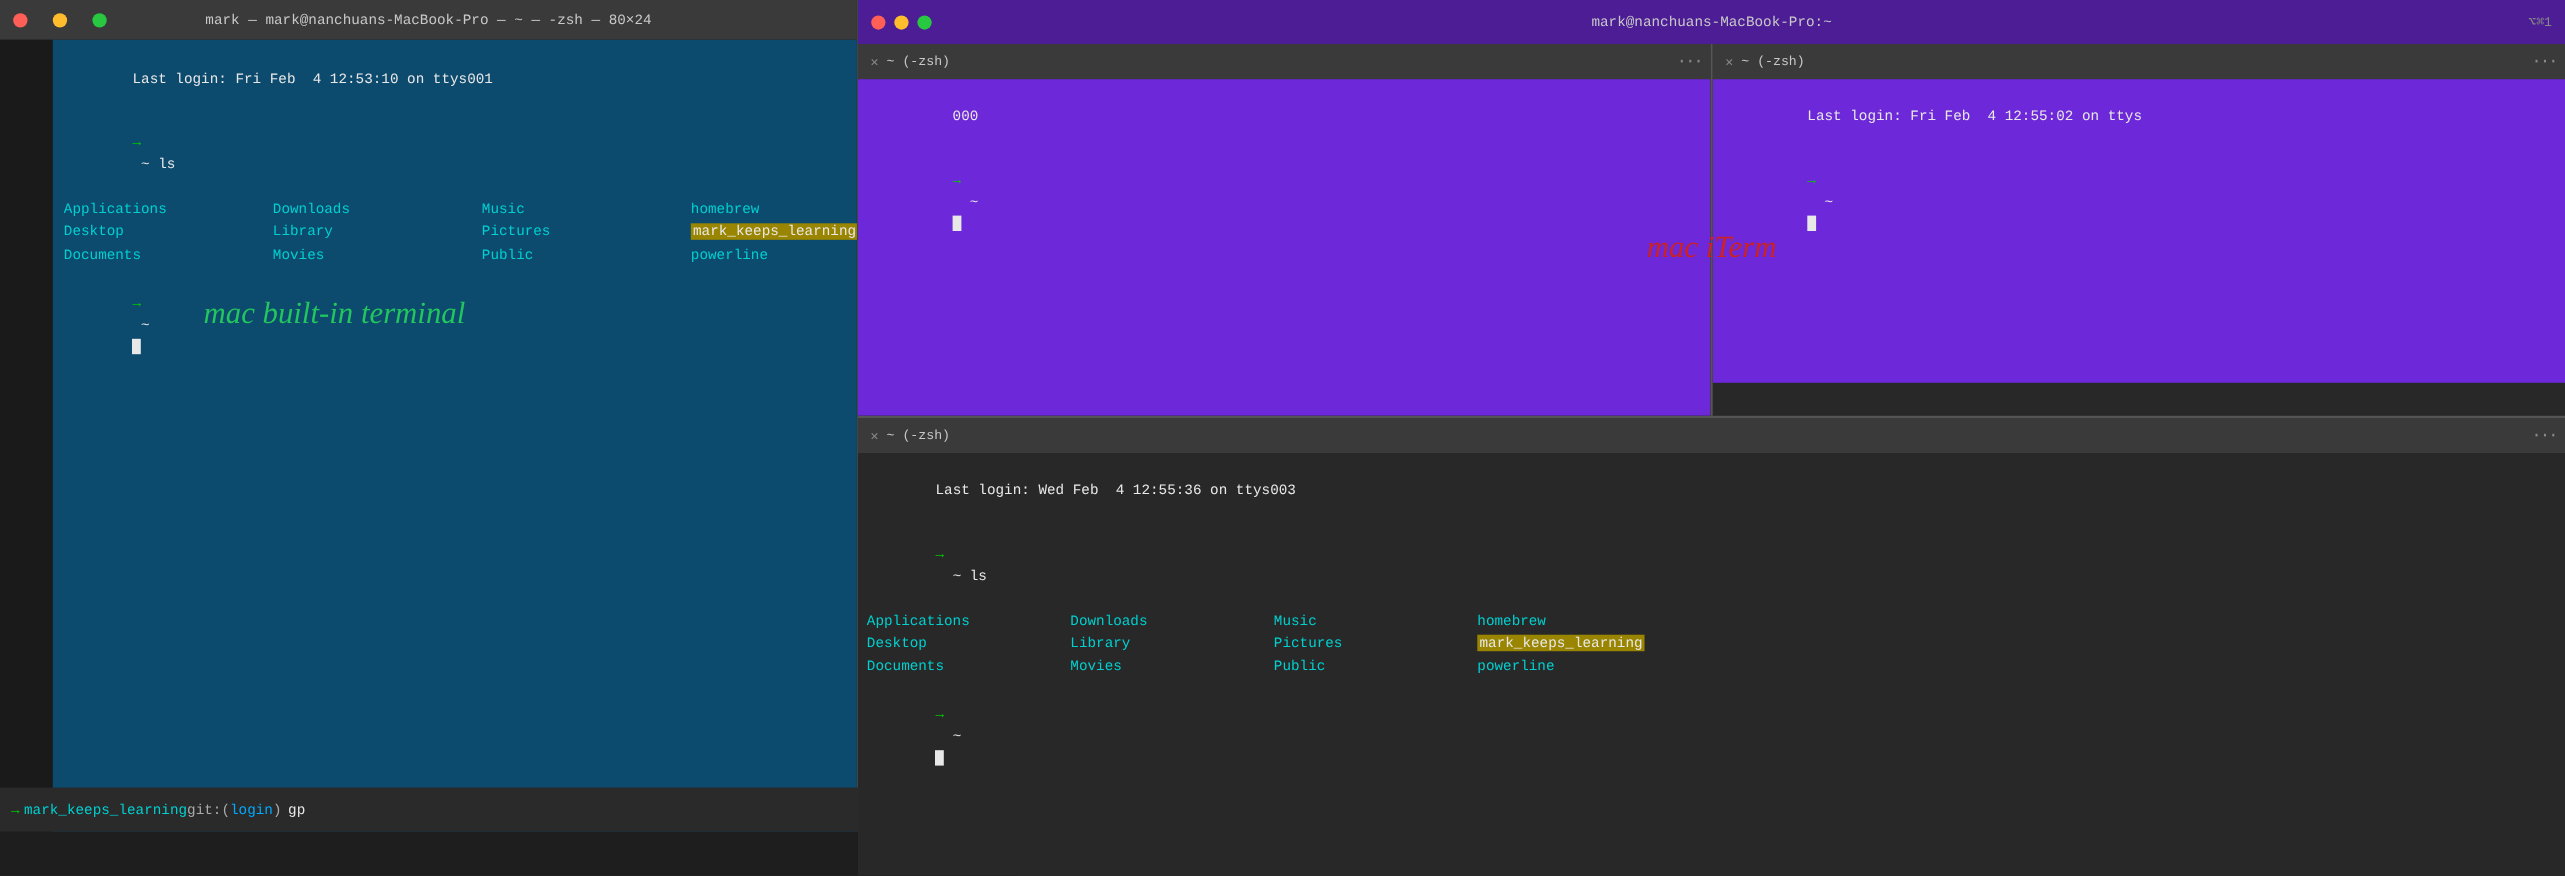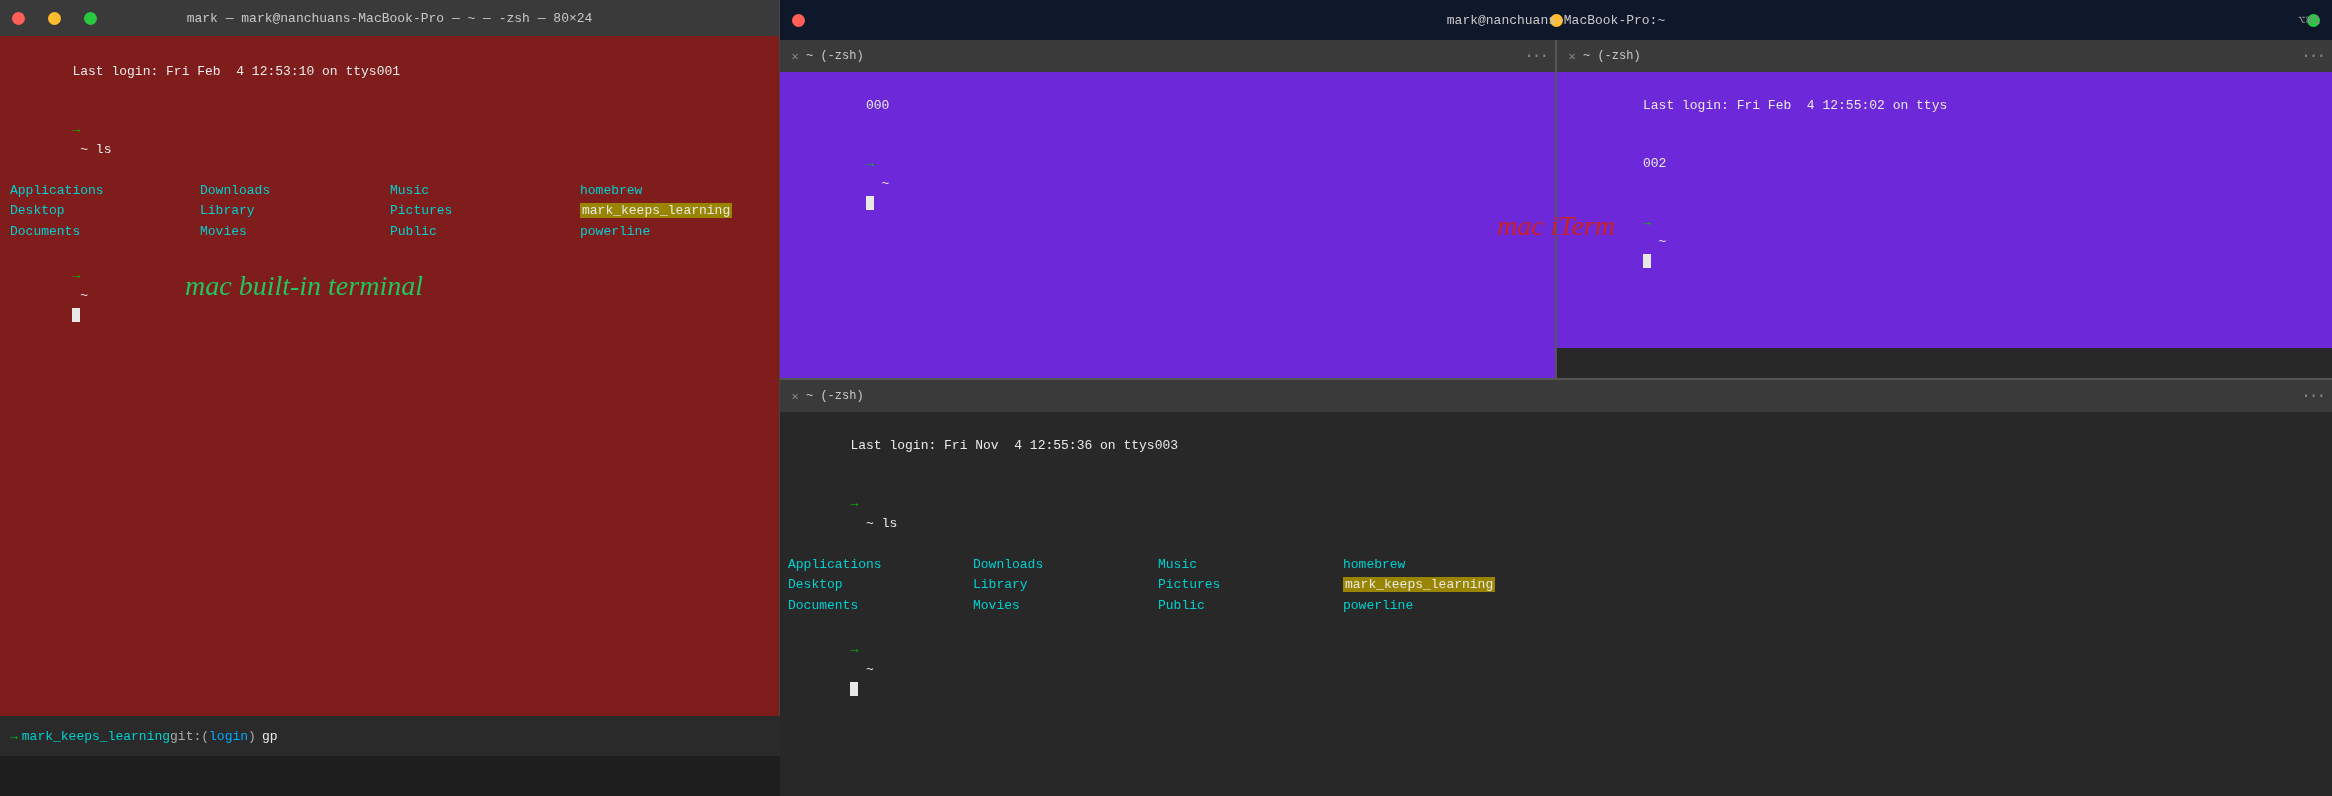--- a/index.html
+++ b/index.html
@@ -48,25 +48,26 @@
       left: 50%;
       transform: translateX(-50%);
       color: #c8c8c8;
       font-size: 13px;
       font-weight: 500;
       white-space: nowrap;
     }
 
     .terminal-body {
       flex: 1;
-      background: #7f1d1d;
+      background: #0c4a6e;
       color: #e8e8e8;
       font-size: 13px;
       padding: 6px 10px;
       overflow: hidden;
+      margin-left: 48px;
     }
 
     .terminal-line {
       line-height: 1.5;
       white-space: pre;
     }
 
     .ls-grid {
       display: grid;
       grid-template-columns: 190px 190px 190px 1fr;
@@ -106,27 +107,26 @@
     .right-panel {
       flex: 1;
       height: 796px;
       display: flex;
       flex-direction: column;
       background: #282828;
     }
 
     .iterm-titlebar {
       height: 40px;
-      background: #0f172a;
+      background: #4c1d95;
       display: flex;
       align-items: center;
       padding: 0 12px;
       gap: 8px;
       position: relative;
-      justify-content: space-between;
     }
 
     .iterm-title-text {
       position: absolute;
       left: 50%;
       transform: translateX(-50%);
       color: #c8c8c8;
       font-size: 13px;
       font-weight: 500;
     }
@@ -339,23 +339,20 @@
       <div class="iterm-tab-bar">
         <span class="iterm-tab-close">✕</span>
         <span class="iterm-tab-title">~ (-zsh)</span>
         <span class="iterm-tab-dots">···</span>
       </div>
       <div class="iterm-pane-body">
         <div class="terminal-line">
           <span>Last login: Fri Feb  4 12:55:02 on ttys</span>
         </div>
         <div class="terminal-line">
-          <span>002</span>
-        </div>
-        <div class="terminal-line">
           <span style="color:#00c800;">→</span>
           <span style="color:#e8e8e8;">  ~ </span>
           <span class="cursor-block"></span>
         </div>
       </div>
 
       <div style="text-align:center; padding-top:30px;">
       </div>
     </div>
   </div>
@@ -365,21 +362,21 @@
   </div>
 
   <div class="iterm-bottom-pane">
     <div class="iterm-bottom-tab-bar">
       <span class="iterm-tab-close">✕</span>
       <span class="iterm-tab-title">~ (-zsh)</span>
       <span class="iterm-tab-dots">···</span>
     </div>
     <div class="iterm-bottom-body">
       <div class="terminal-line">
-        <span>Last login: Fri Nov  4 12:55:36 on ttys003</span>
+        <span>Last login: Wed Feb  4 12:55:36 on ttys003</span>
       </div>
       <div class="terminal-line">
         <span style="color:#00c800;">→</span>
         <span style="color:#e8e8e8;">  ~ ls</span>
       </div>
 
       <div class="iterm-ls-grid">
         <span class="ls-item ls-item-plain">Applications</span>
         <span class="ls-item ls-item-plain">Downloads</span>
         <span class="ls-item ls-item-plain">Music</span>

